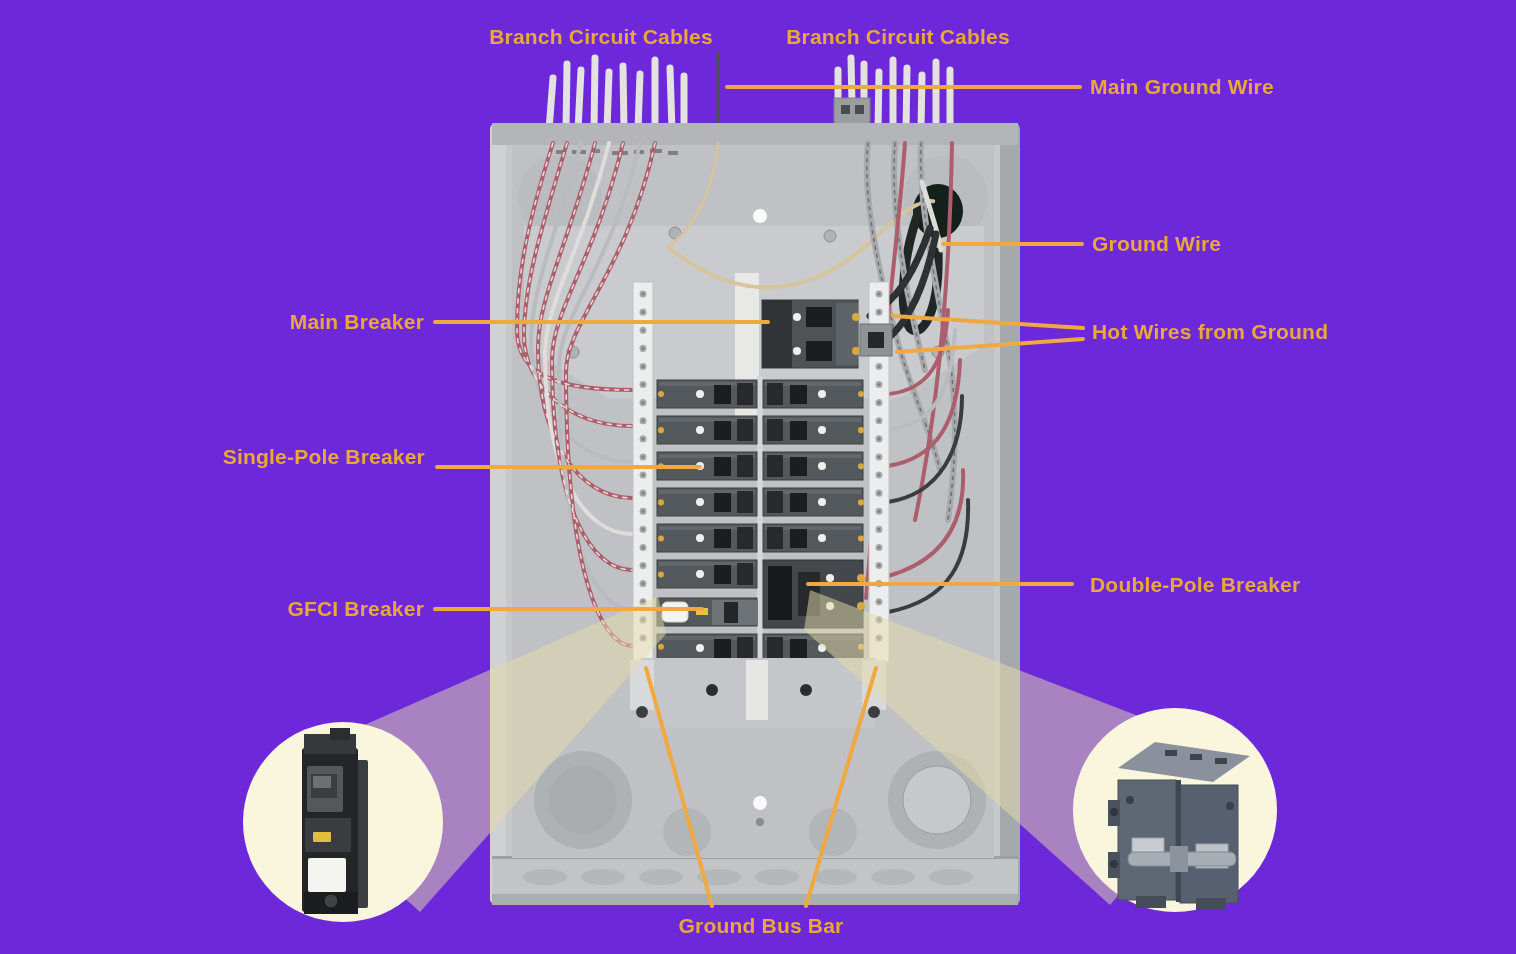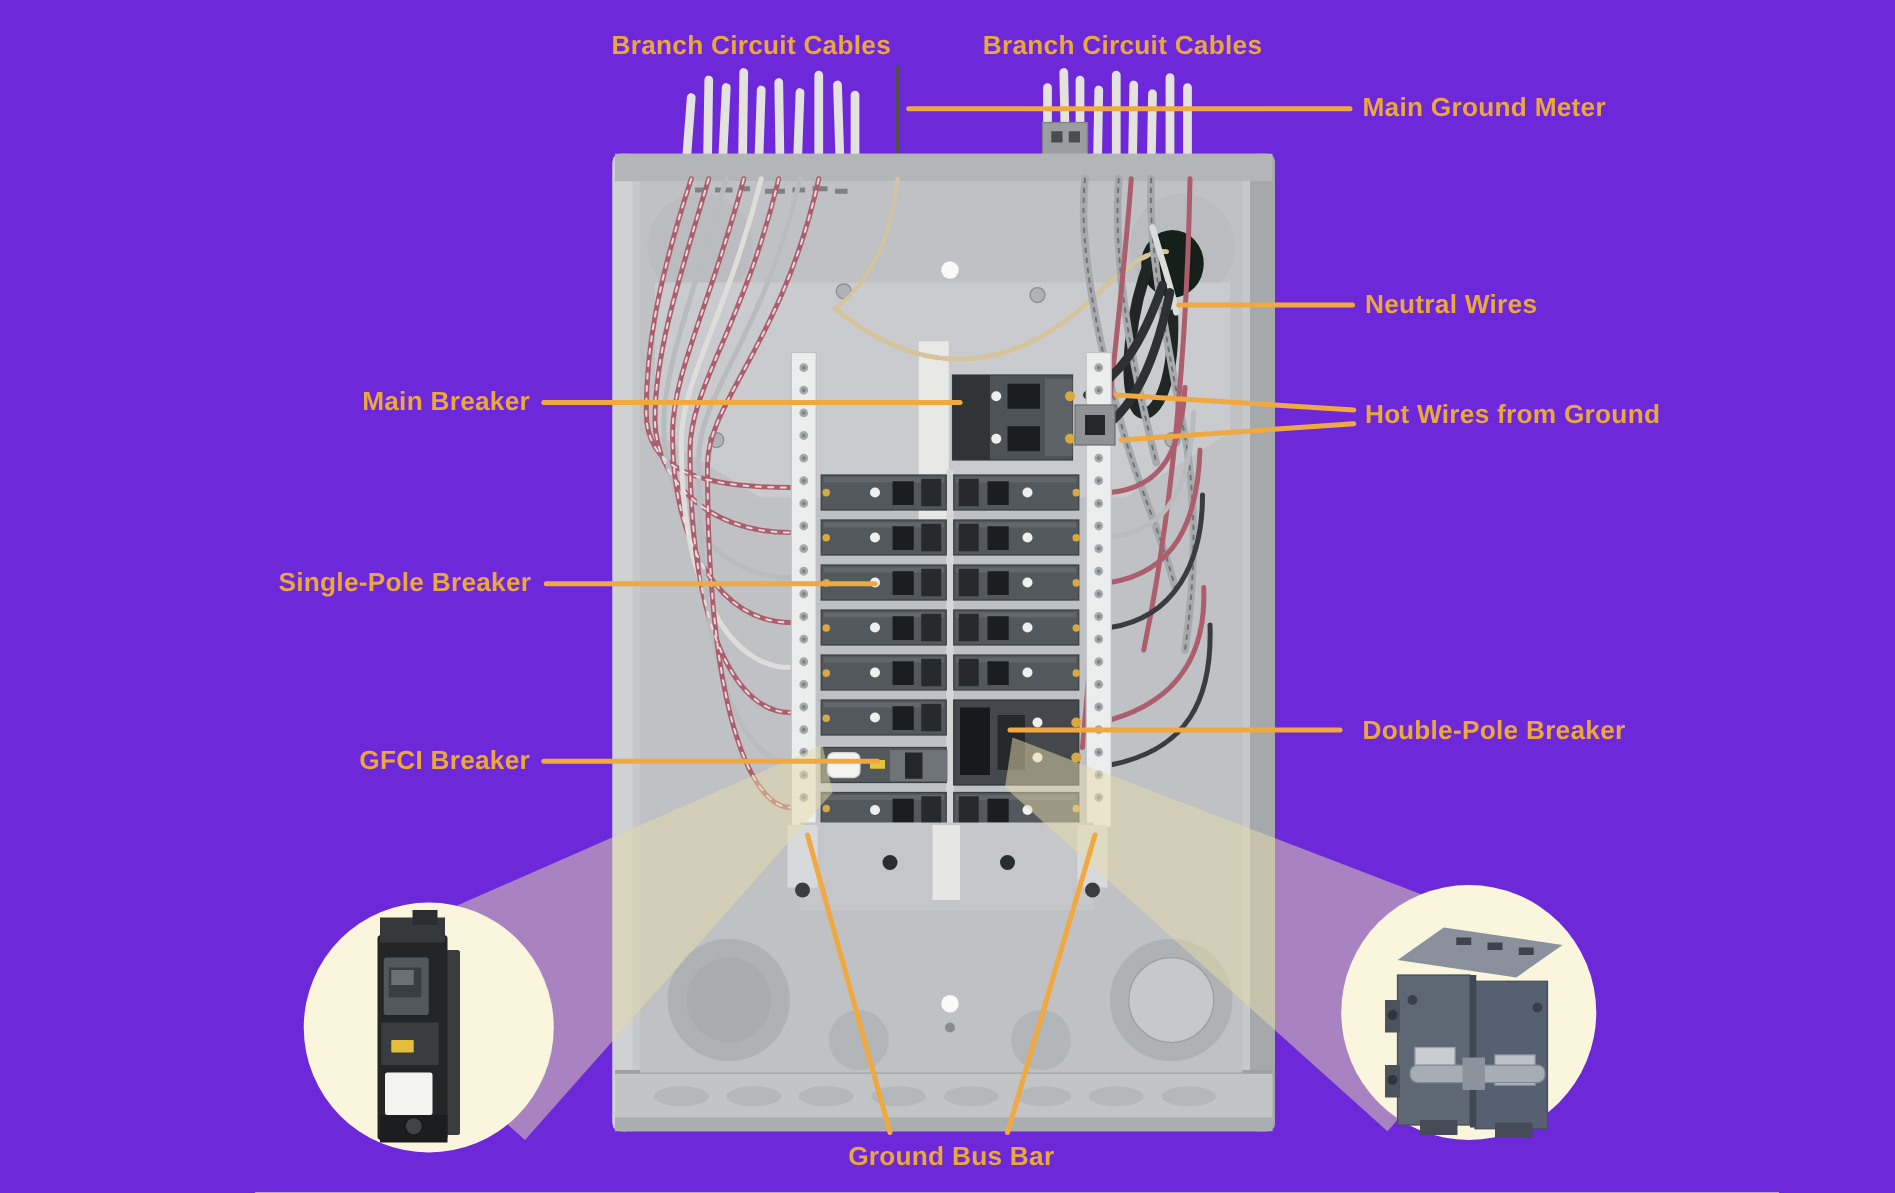--- a/index.html
+++ b/index.html
@@ -274,22 +274,22 @@
     <line x1="437" y1="467" x2="700" y2="467"></line>
     <line x1="435" y1="609" x2="702" y2="609"></line>
     <line x1="808" y1="584" x2="1072" y2="584"></line>
     <line x1="646" y1="668" x2="712" y2="906"></line>
     <line x1="876" y1="668" x2="806" y2="906"></line>
   </g>
 </svg>
 
 <div class="label centered" style="left:601px;top:37px">Branch Circuit Cables</div>
 <div class="label centered" style="left:898px;top:37px">Branch Circuit Cables</div>
-<div class="label" style="left:1090px;top:87px">Main Ground Meter</div>
-<div class="label" style="left:1092px;top:244px">Neutral Wires</div>
+<div class="label" style="left:1090px;top:87px">Main Ground Wire</div>
+<div class="label" style="left:1092px;top:244px">Ground Wire</div>
 <div class="label right-aligned" style="right:1092px;top:322px">Main Breaker</div>
 <div class="label" style="left:1092px;top:332px">Hot Wires from Ground</div>
-<div class="label right-aligned" style="right:1091px;top:467px">Single-Pole Breaker</div>
+<div class="label right-aligned" style="right:1091px;top:457px">Single-Pole Breaker</div>
 <div class="label right-aligned" style="right:1092px;top:609px">GFCI Breaker</div>
 <div class="label" style="left:1090px;top:585px">Double-Pole Breaker</div>
 <div class="label centered" style="left:761px;top:926px">Ground Bus Bar</div>
 
 </div>
 
 </body></html>

